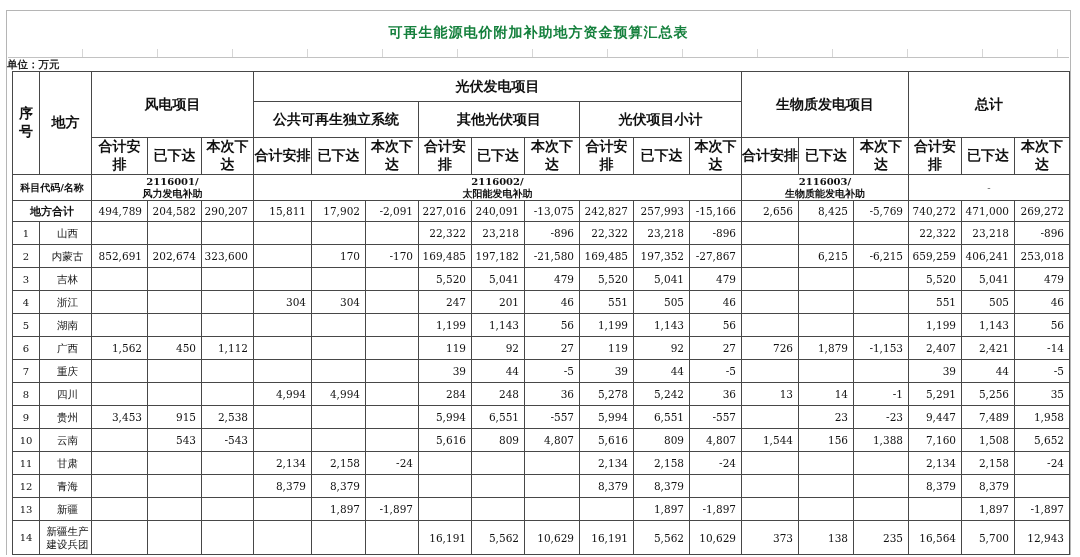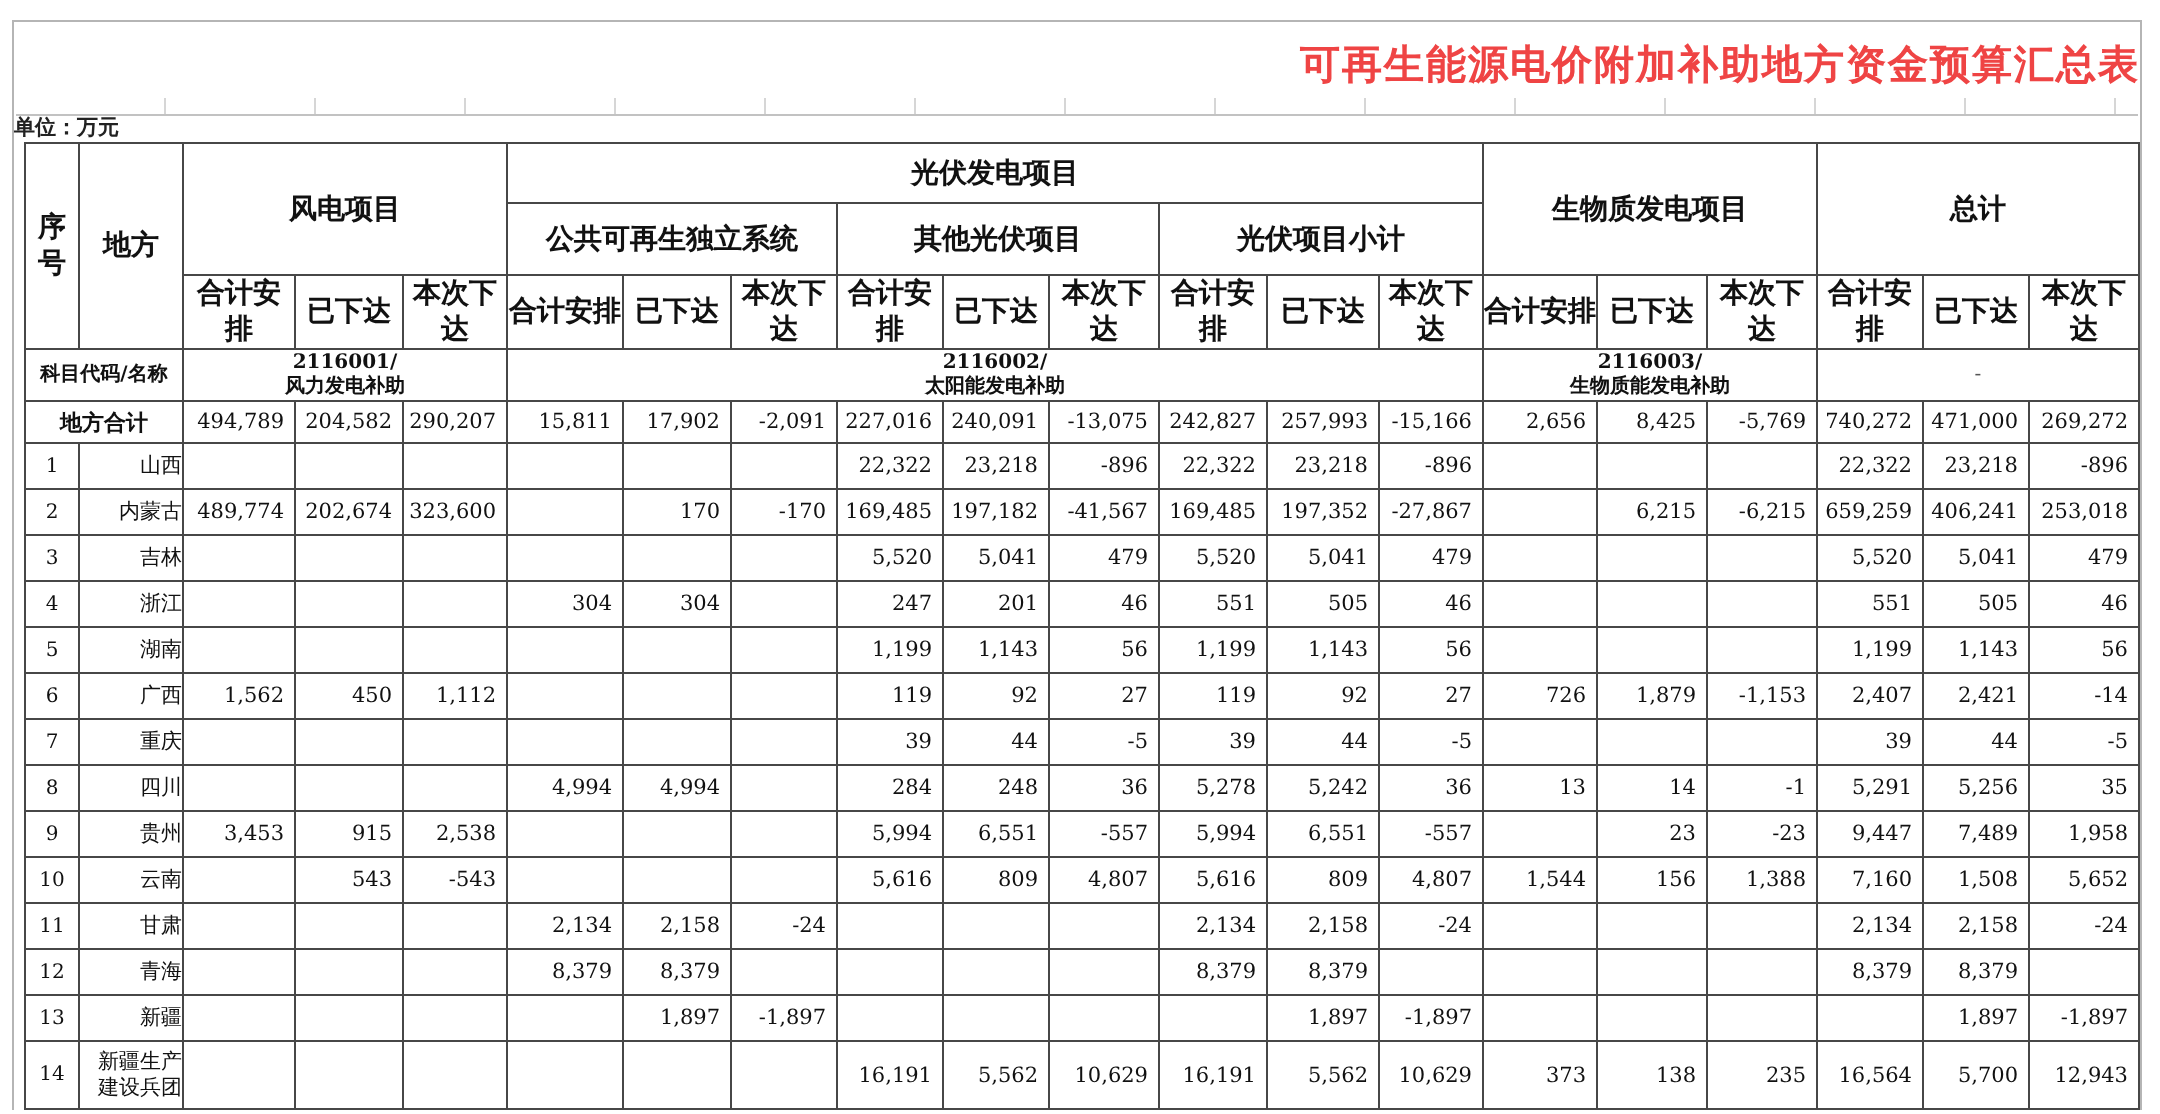--- a/index.html
+++ b/index.html
@@ -5,22 +5,22 @@
   html,body{margin:0;padding:0;}
   body{
     width:1080px;height:557px;background:#ffffff;position:relative;overflow:hidden;
     font-family:"DejaVu Serif","DejaVu Sans",serif;color:#1a1a1a;
   }
   .sheet{
     position:absolute;left:6px;top:10px;width:1065px;height:545px;
     border:1px solid #b5b5b5;border-bottom:none;background:#fff;box-sizing:border-box;
   }
   .title{
-    margin-top:9px;text-align:right;font-size:20px;font-weight:bold;
-    letter-spacing:1px;color:#ef4444;line-height:24px;
+    margin-top:9px;text-align:center;font-size:14px;font-weight:bold;
+    letter-spacing:1px;color:#15803d;line-height:24px;
     font-family:"DejaVu Serif","DejaVu Sans",serif;
   }
   .tickstrip{
     height:8px;margin:5px 1px 0 1px;border-bottom:1px solid #c2c2c2;
     background:repeating-linear-gradient(to right,transparent 0,transparent 74px,#d6d6d6 74px,#d6d6d6 75px);
   }
   .unit{
     height:13px;line-height:13px;font-size:10.5px;text-align:left;
     padding-right:3px;color:#222;font-weight:bold;
   }
@@ -33,21 +33,21 @@
   tr.coderow td{
     height:25px;font-size:10px;font-weight:bold;text-align:center;
     white-space:pre-line;line-height:1.2;color:#111;
   }
   tr.coderow td.dash{color:#555;font-weight:normal;}
   tbody td{height:22px;font-size:10.5px;color:#111;}
   tbody tr.summary td{height:20px;}
   tbody tr.last td{height:33px;}
   td.num{text-align:right;padding-right:5px;font-variant-numeric:tabular-nums;}
   td.seq{text-align:center;font-size:10px;}
-  td.region{text-align:right;padding-left:4px;font-size:10.5px;line-height:1.15;}
+  td.region{text-align:center;padding-left:4px;font-size:10.5px;line-height:1.15;}
   td.rlabel{text-align:center;font-weight:bold;font-size:11px;}
 </style>
 </head>
 <body>
 
 <div class="sheet">
   <div class="title">可再生能源电价附加补助地方资金预算汇总表</div>
   <div class="tickstrip"></div>
   <div class="unit">单位：万元</div>
 
@@ -159,29 +159,29 @@
           <td class="num"></td>
           <td class="num"></td>
           <td class="num"></td>
           <td class="num">22,322</td>
           <td class="num">23,218</td>
           <td class="num">-896</td>
         </tr>
         <tr>
           <td class="seq">2</td>
           <td class="region">内蒙古</td>
-          <td class="num">489,774</td>
+          <td class="num">852,691</td>
           <td class="num">202,674</td>
           <td class="num">323,600</td>
           <td class="num"></td>
           <td class="num">170</td>
           <td class="num">-170</td>
           <td class="num">169,485</td>
           <td class="num">197,182</td>
-          <td class="num">-41,567</td>
+          <td class="num">-21,580</td>
           <td class="num">169,485</td>
           <td class="num">197,352</td>
           <td class="num">-27,867</td>
           <td class="num"></td>
           <td class="num">6,215</td>
           <td class="num">-6,215</td>
           <td class="num">659,259</td>
           <td class="num">406,241</td>
           <td class="num">253,018</td>
         </tr>

